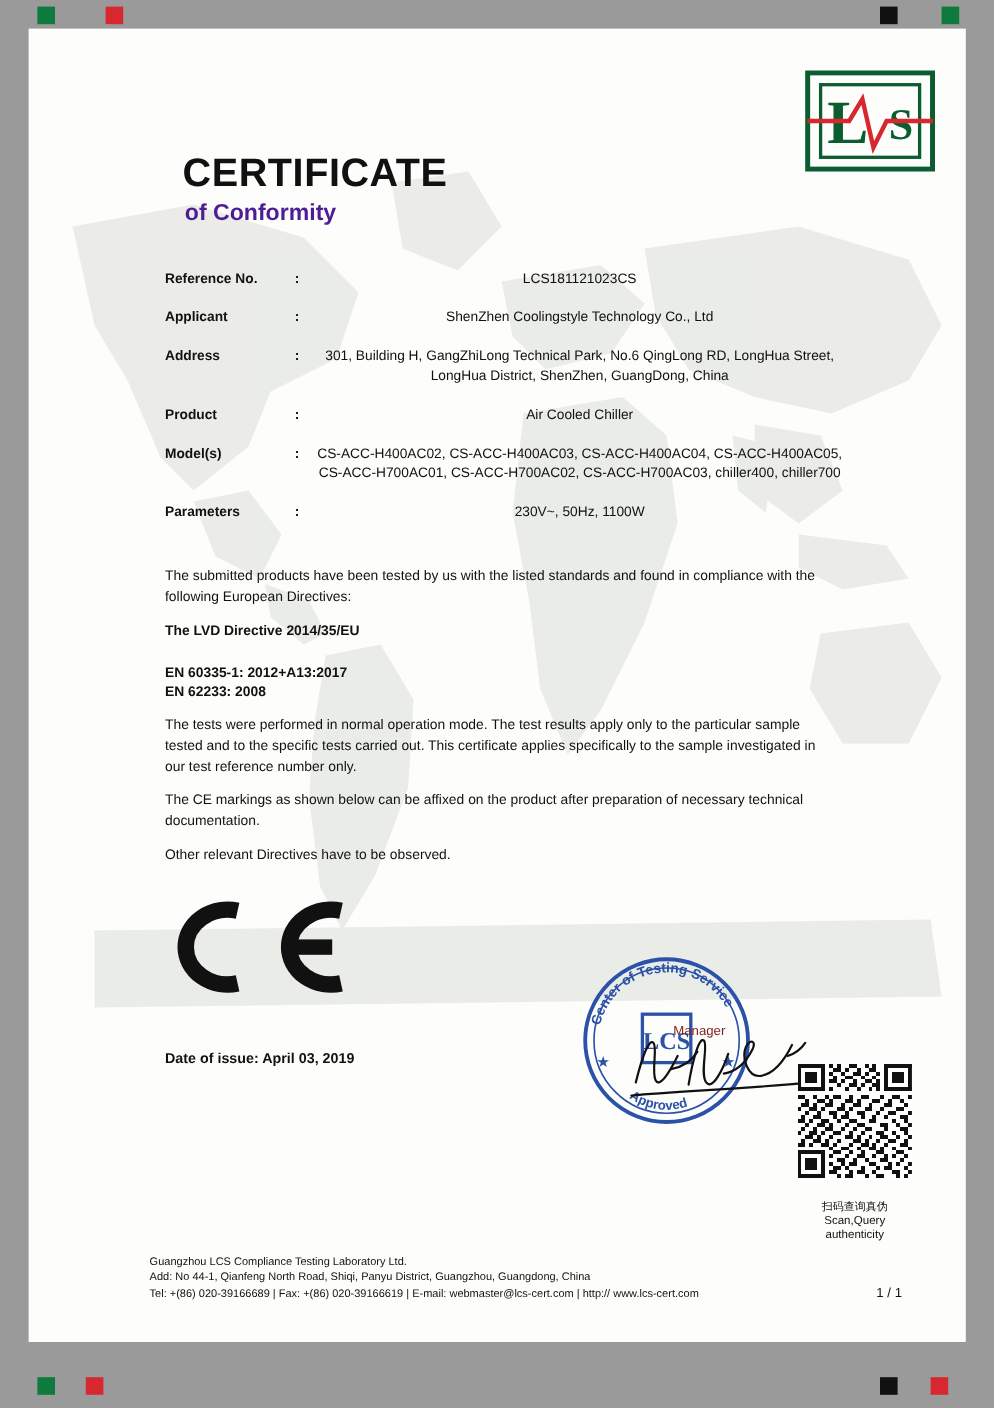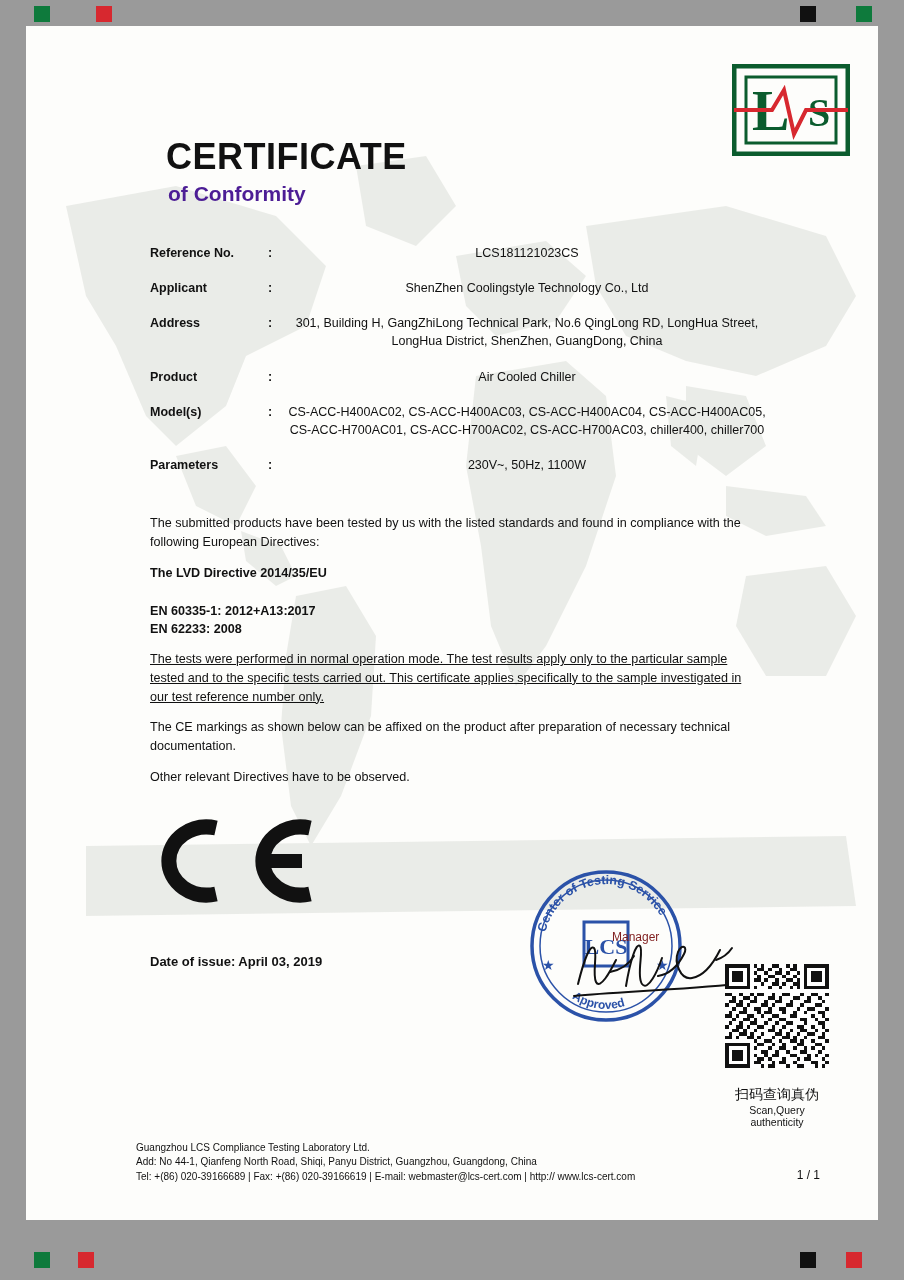--- a/index.html
+++ b/index.html
@@ -116,21 +116,21 @@
     position: absolute;
     left: 124px;
     width: 610px;
     font-size: 12.6px;
     color: #111;
     line-height: 1.5;
   }
   .p1 { top: 488px; }
   .p2 { top: 538px; font-weight: bold; }
   .p3 { top: 576px; font-weight: bold; line-height: 1.45; }
-  .p4 { top: 624px; text-decoration: underline; }
+  .p4 { top: 624px; }
   .p5 { top: 692px; }
   .p6 { top: 742px; }
 
   
   .ce {
     position: absolute;
     left: 132px;
     top: 790px;
     width: 160px;
     height: 90px;
@@ -175,21 +175,21 @@
     bottom: 92px;
     width: 110px;
     text-align: center;
   }
   .qr {
     width: 104px;
     height: 104px;
     margin: 0 auto;
   }
   .qr-cn {
-    font-size: 14px;
+    font-size: 10px;
     color: #111;
     margin-top: 14px;
   }
   .qr-en {
     font-size: 10.5px;
     color: #111;
   }
   .page-no {
     position: absolute;
     right: 58px;

